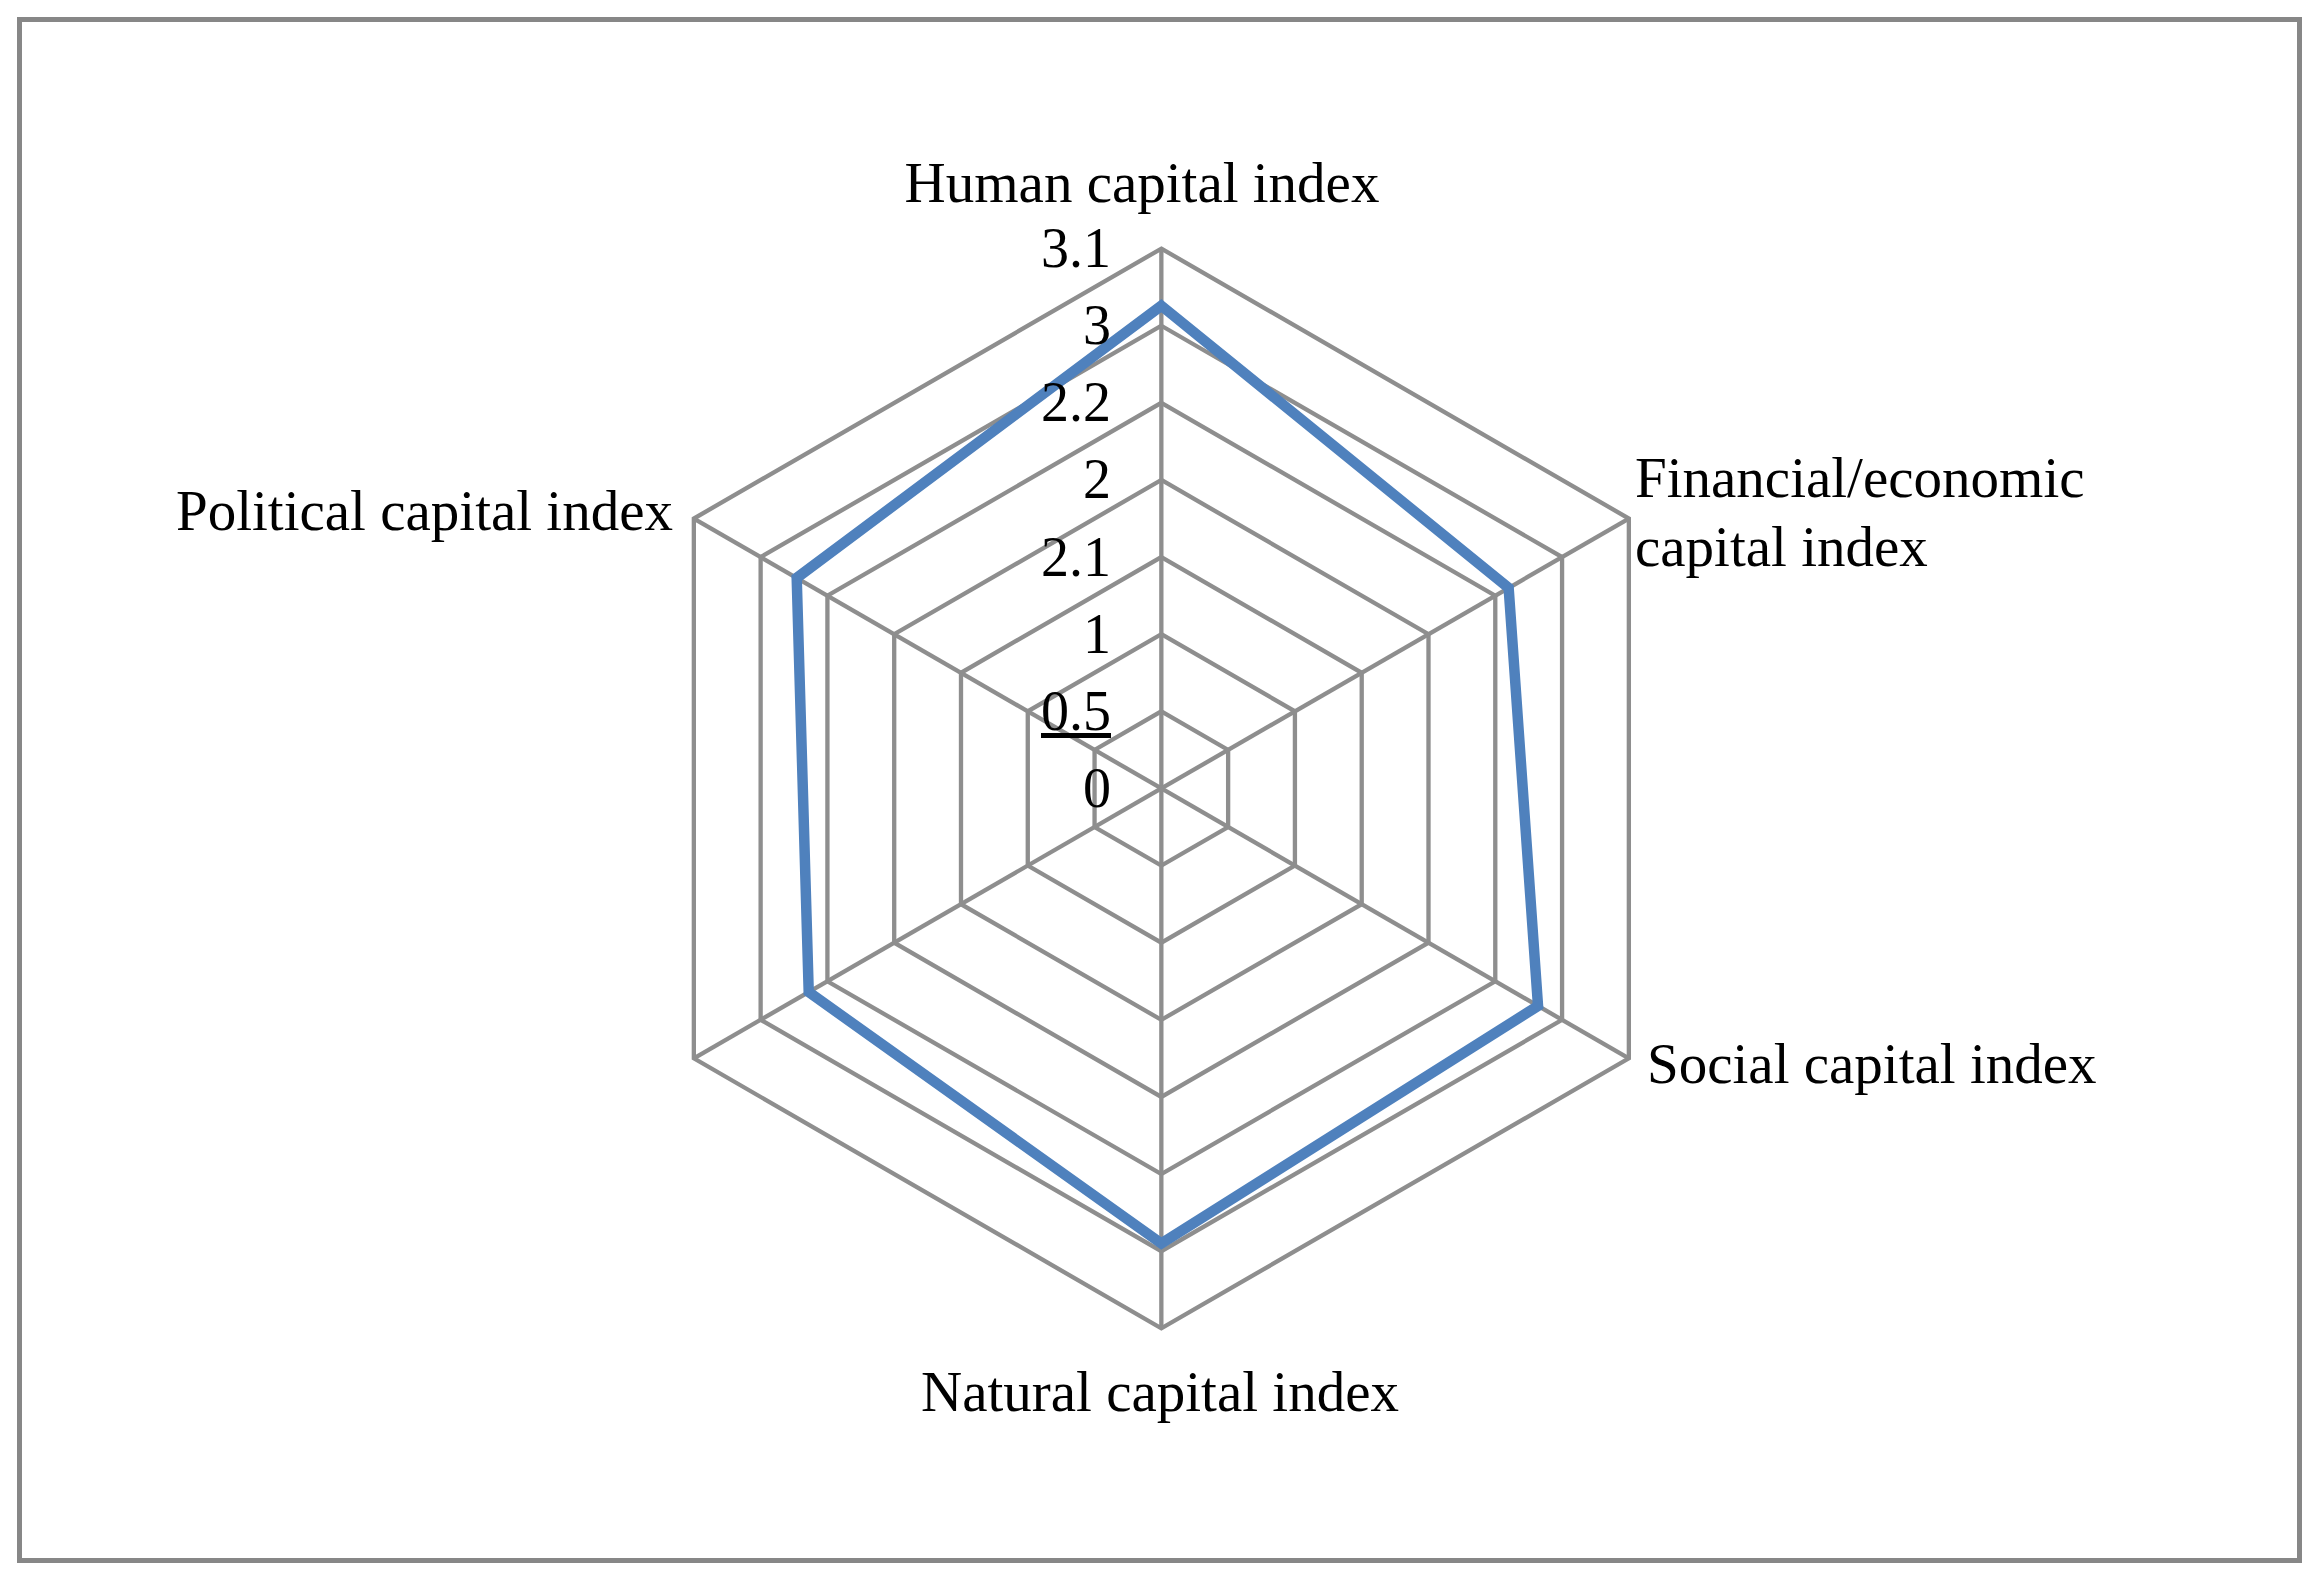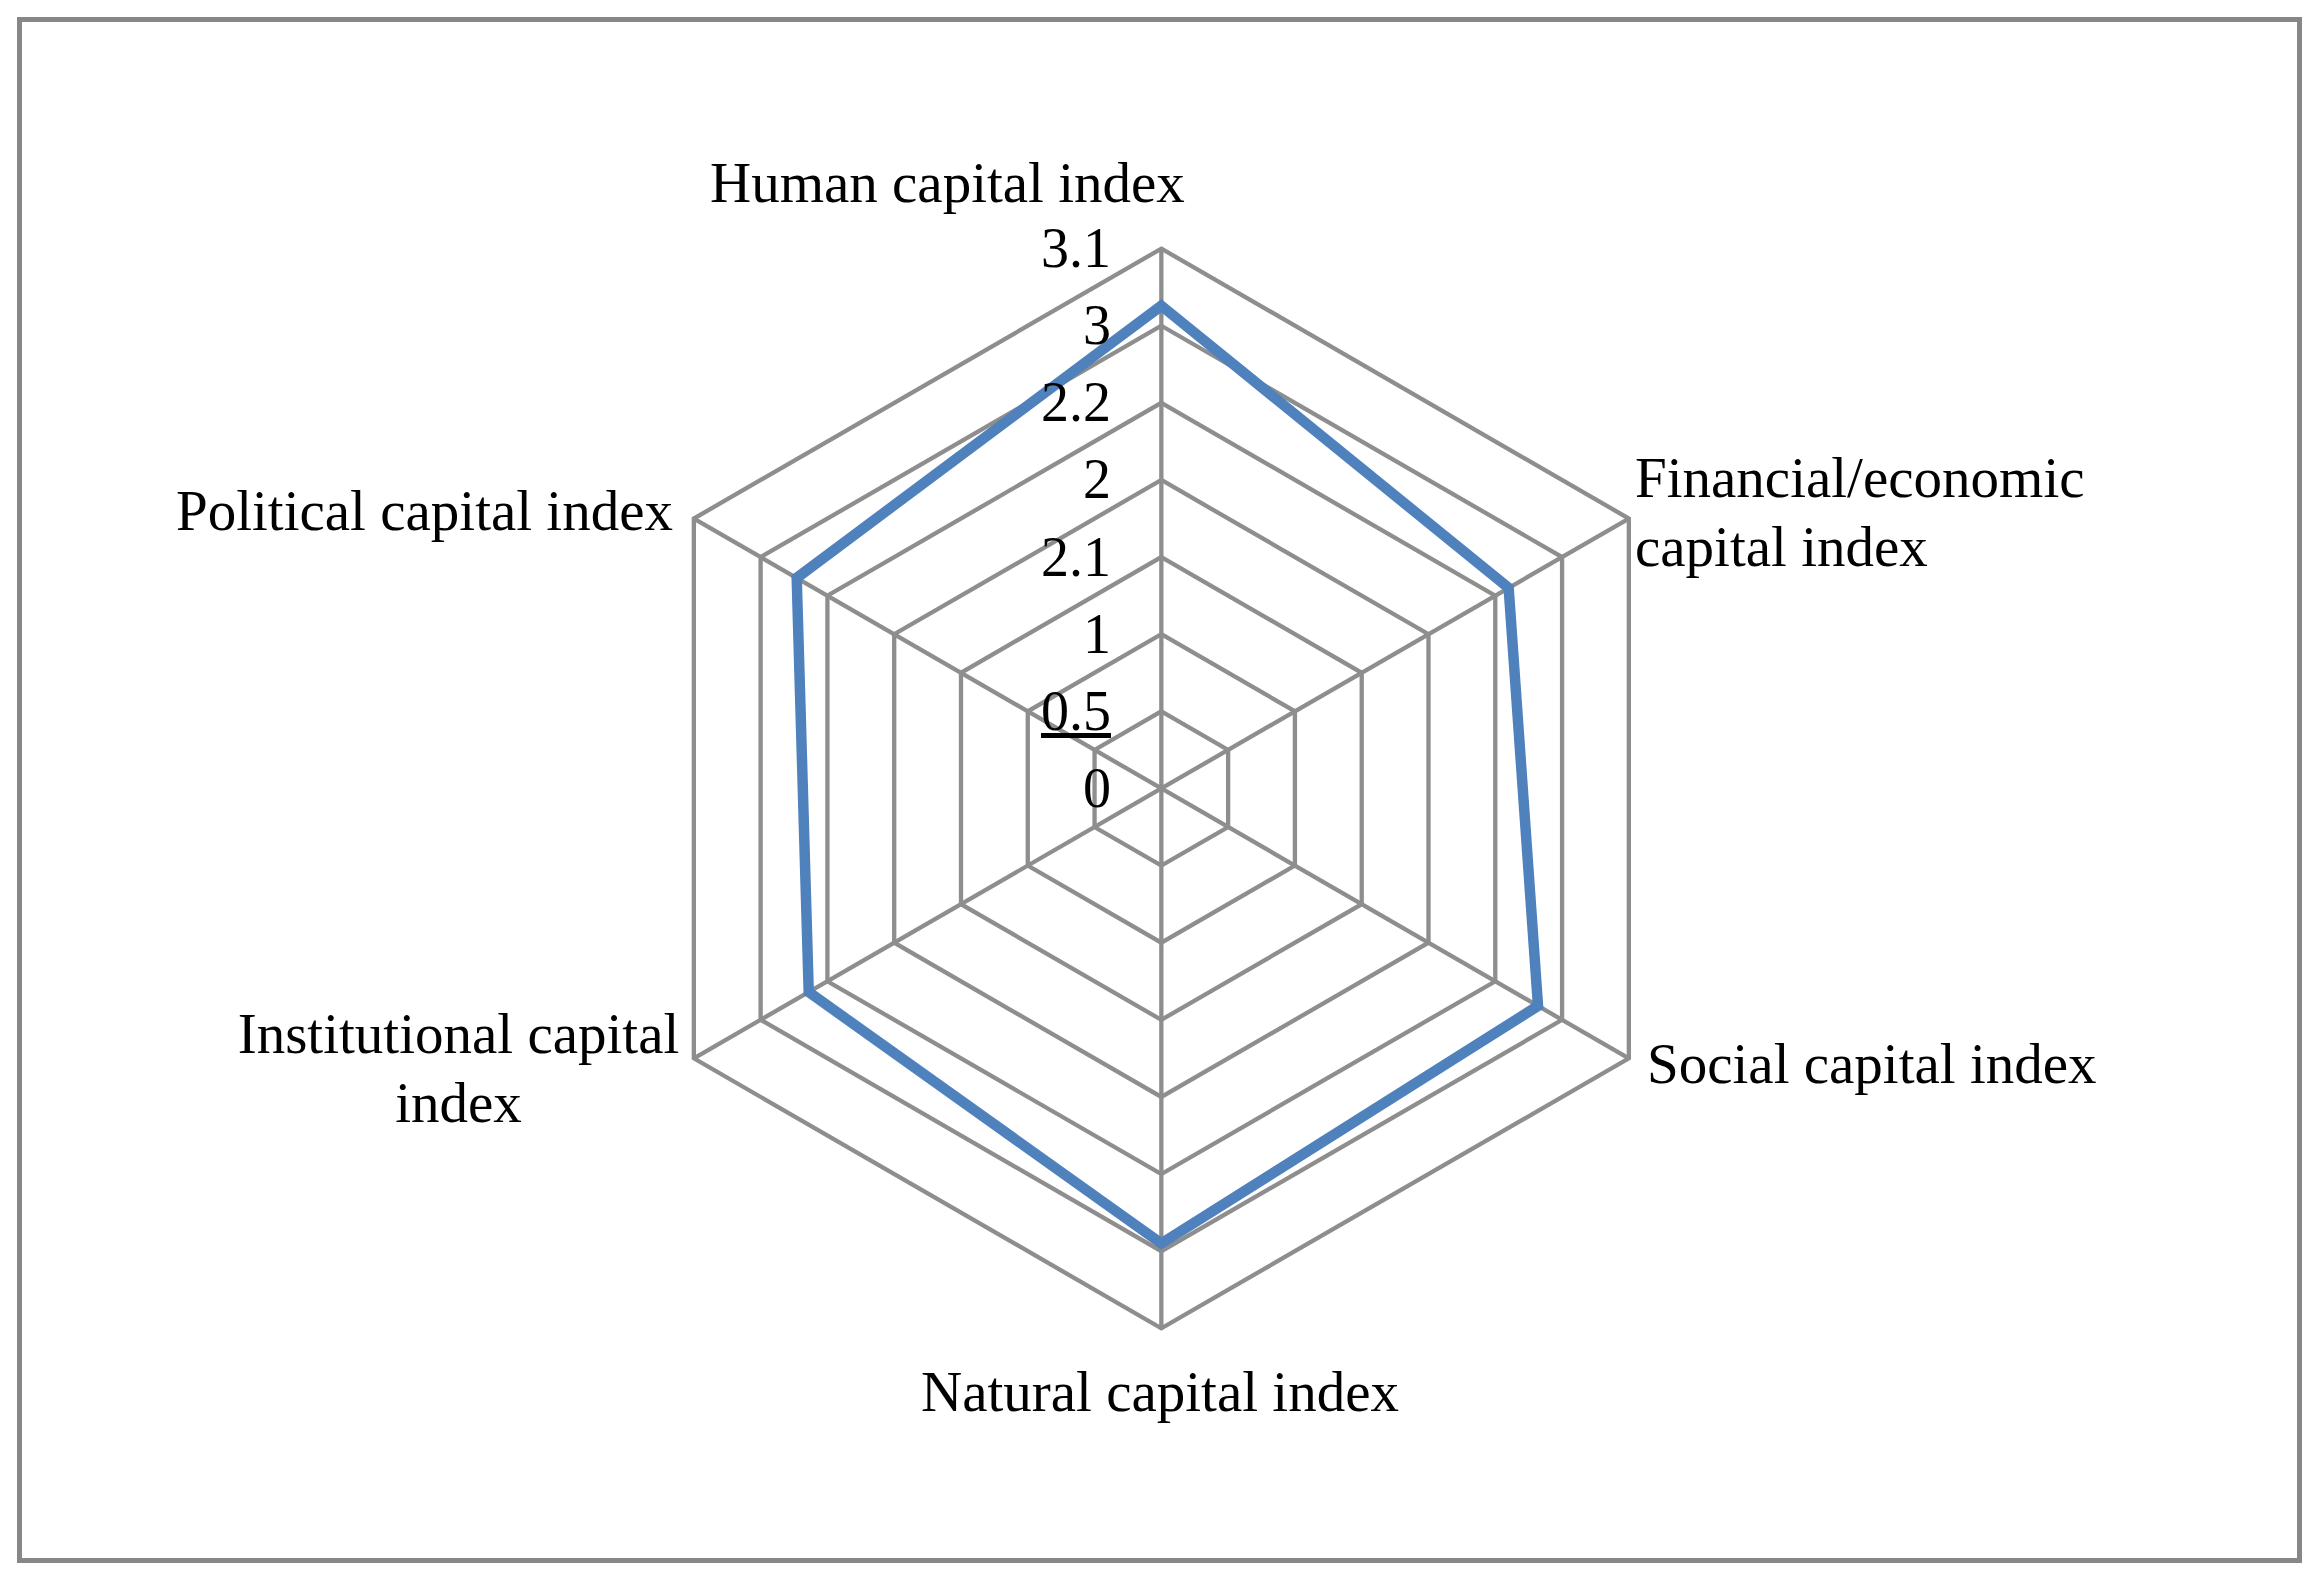--- a/index.html
+++ b/index.html
@@ -21,21 +21,21 @@
     position: absolute;
     left: 0; top: 0;
     width: 2319px; height: 1580px;
   }
   .axis-label {
     position: absolute;
     font-size: 57px;
     line-height: 69px;
     white-space: pre-line;
   }
-  .lbl-human        { left: 710px; top: 148px;  width: 864px; }
+  .lbl-human        { left: 710px; top: 148px;  width: 864px; text-align: center; }
   .lbl-financial    { left: 1635px; top: 443px;  width: 506px;  text-align: left; }
   .lbl-social       { left: 1647px; top: 1029px; width: 617px; text-align: left; }
   .lbl-natural      { left: 728px; top: 1357px; width: 864px; text-align: center; }
   .lbl-institutional{ left: 181px;  top: 999px; width: 555px;  text-align: center; }
   .lbl-political    { left: 56px;   top: 476px;  width: 617px; text-align: right; }
   .tick-label {
     position: absolute;
     left: 864px;
     width: 247px;
     text-align: right;
@@ -64,22 +64,20 @@
       <line x1="1882" y1="1278" x2="1124.227775" y2="1715.5" stroke="#8e8e8e" stroke-width="7"></line>
       <line x1="1882" y1="1278" x2="1124.227775" y2="840.5" stroke="#8e8e8e" stroke-width="7"></line>
       <polygon points="1882,495.5 2444.91651,953 2492.547907,1630.5 1882,2015.5 1310.423236,1608 1290.9376645,936.75" fill="none" stroke="#4F81BD" stroke-width="17" stroke-linejoin="miter"></polygon>
     </svg>
 
   <div class="axis-label lbl-human">Human capital index</div>
   <div class="axis-label lbl-financial">Financial/economic
 capital index</div>
   <div class="axis-label lbl-natural">Natural capital index</div>
   <div class="axis-label lbl-social">Social capital index</div>
-  <div class="axis-label lbl-institutional">Institutional capital
-index</div>
   <div class="axis-label lbl-political">Political capital index</div>
 
   <div id="tick-layer">
       <div class="tick-label" style="top: 214px;">3.1</div>
       <div class="tick-label" style="top: 291px;">3</div>
       <div class="tick-label" style="top: 368px;">2.2</div>
       <div class="tick-label" style="top: 445px;">2</div>
       <div class="tick-label" style="top: 523px;">2.1</div>
       <div class="tick-label" style="top: 600px;">1</div>
       <div class="tick-label" style="top: 677px; text-decoration: underline;">0.5</div>

